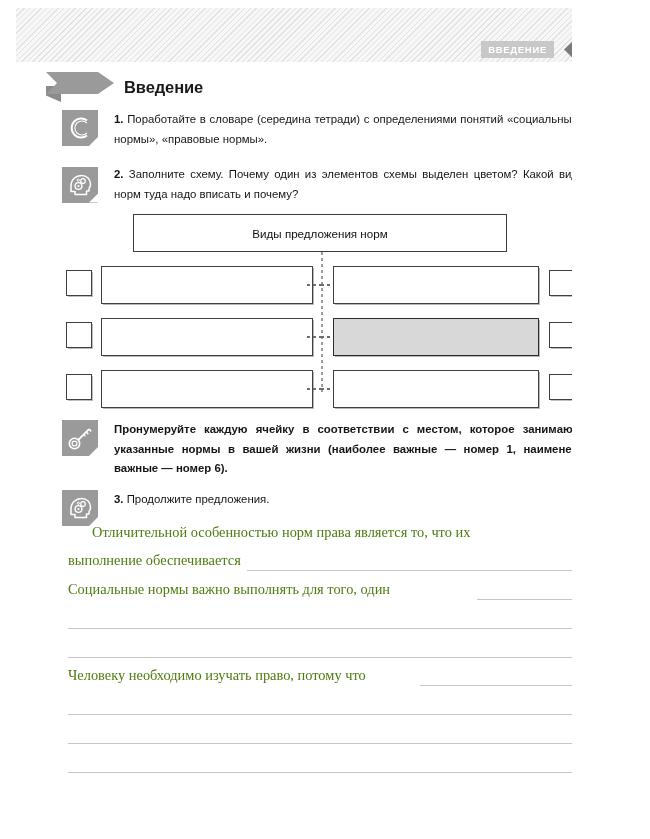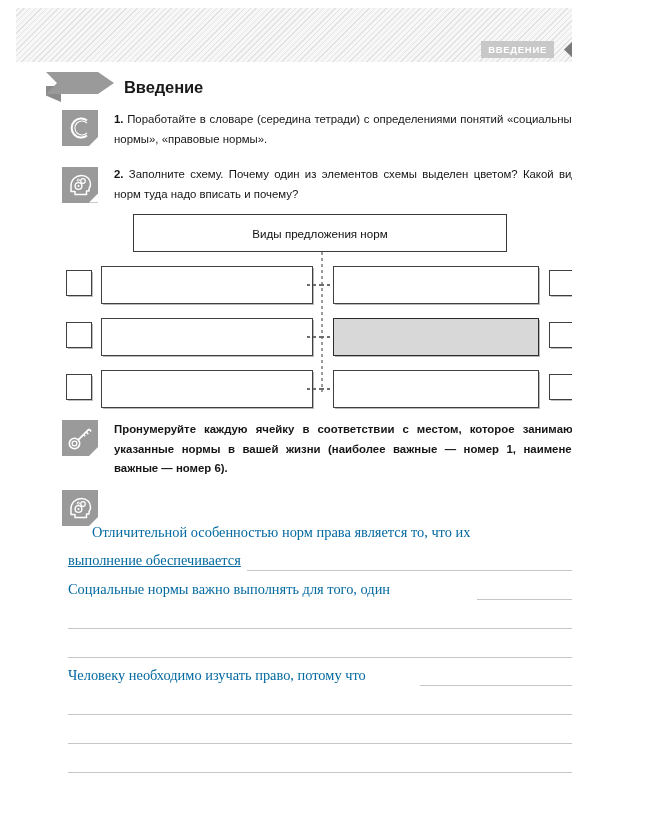--- a/index.html
+++ b/index.html
@@ -195,21 +195,21 @@
     background-size: 6px 2px;
   }
   .h-dots.l { left: 307px; width: 16px; }
   .h-dots.r { left: 321px; width: 16px; }
 
   
   .serif-line {
     position: absolute;
     font-family: "Liberation Serif", serif;
     font-size: 14.4px;
-    color: #0369a1;
+    color: #4d7c0f;
     white-space: nowrap;
   }
   .rule {
     position: absolute;
     height: 1px;
     background: #c6c6c6;
   }
 </style>
 </head>
 <body>
@@ -307,25 +307,29 @@
     <div class="task-icon">
       <svg width="36" height="36" viewBox="0 0 36 36">
         <path d="M9 24.5 L9 19 C9 12.5 14 8.5 19.5 8.5 C25 8.5 28.5 12.5 28.5 17
                  C28.5 20 27 21.5 27 21.5 L27 24 L24.5 24 L24.5 27.5 L13 27.5 L13 24.5 Z" fill="none" stroke="#ffffff" stroke-width="1.5" stroke-linejoin="round"></path>
         <circle cx="16.5" cy="19" r="3.4" fill="none" stroke="#ffffff" stroke-width="1.4"></circle>
         <circle cx="16.5" cy="19" r="1.1" fill="#ffffff"></circle>
         <circle cx="21" cy="14" r="2.3" fill="none" stroke="#ffffff" stroke-width="1.2"></circle>
         <circle cx="16.3" cy="13.2" r="1.1" fill="none" stroke="#ffffff" stroke-width="1"></circle>
       </svg>
     </div>
+    <div class="task-text">
+      <b>3.</b>
+      <span>Продолжите предложения.</span>
+    </div>
   </div>
 
   <div class="serif-line" style="left:92px; top:524px;">Отличительной особенностью норм права является то, что их</div>
 
-  <div class="serif-line" style="left:68px; top:552px;text-decoration:underline;">выполнение обеспечивается</div>
+  <div class="serif-line" style="left:68px; top:552px;">выполнение обеспечивается</div>
   <div class="rule" style="left:247px; top:570px; width:333px;"></div>
 
   <div class="serif-line" style="left:68px; top:581px;">Социальные нормы важно выполнять для того, один</div>
   <div class="rule" style="left:477px; top:599px; width:103px;"></div>
 
   <div class="rule" style="left:68px; top:628px; width:512px;"></div>
   <div class="rule" style="left:68px; top:657px; width:512px;"></div>
 
   <div class="serif-line" style="left:68px; top:667px;">Человеку необходимо изучать право, потому что</div>
   <div class="rule" style="left:420px; top:685px; width:160px;"></div>

